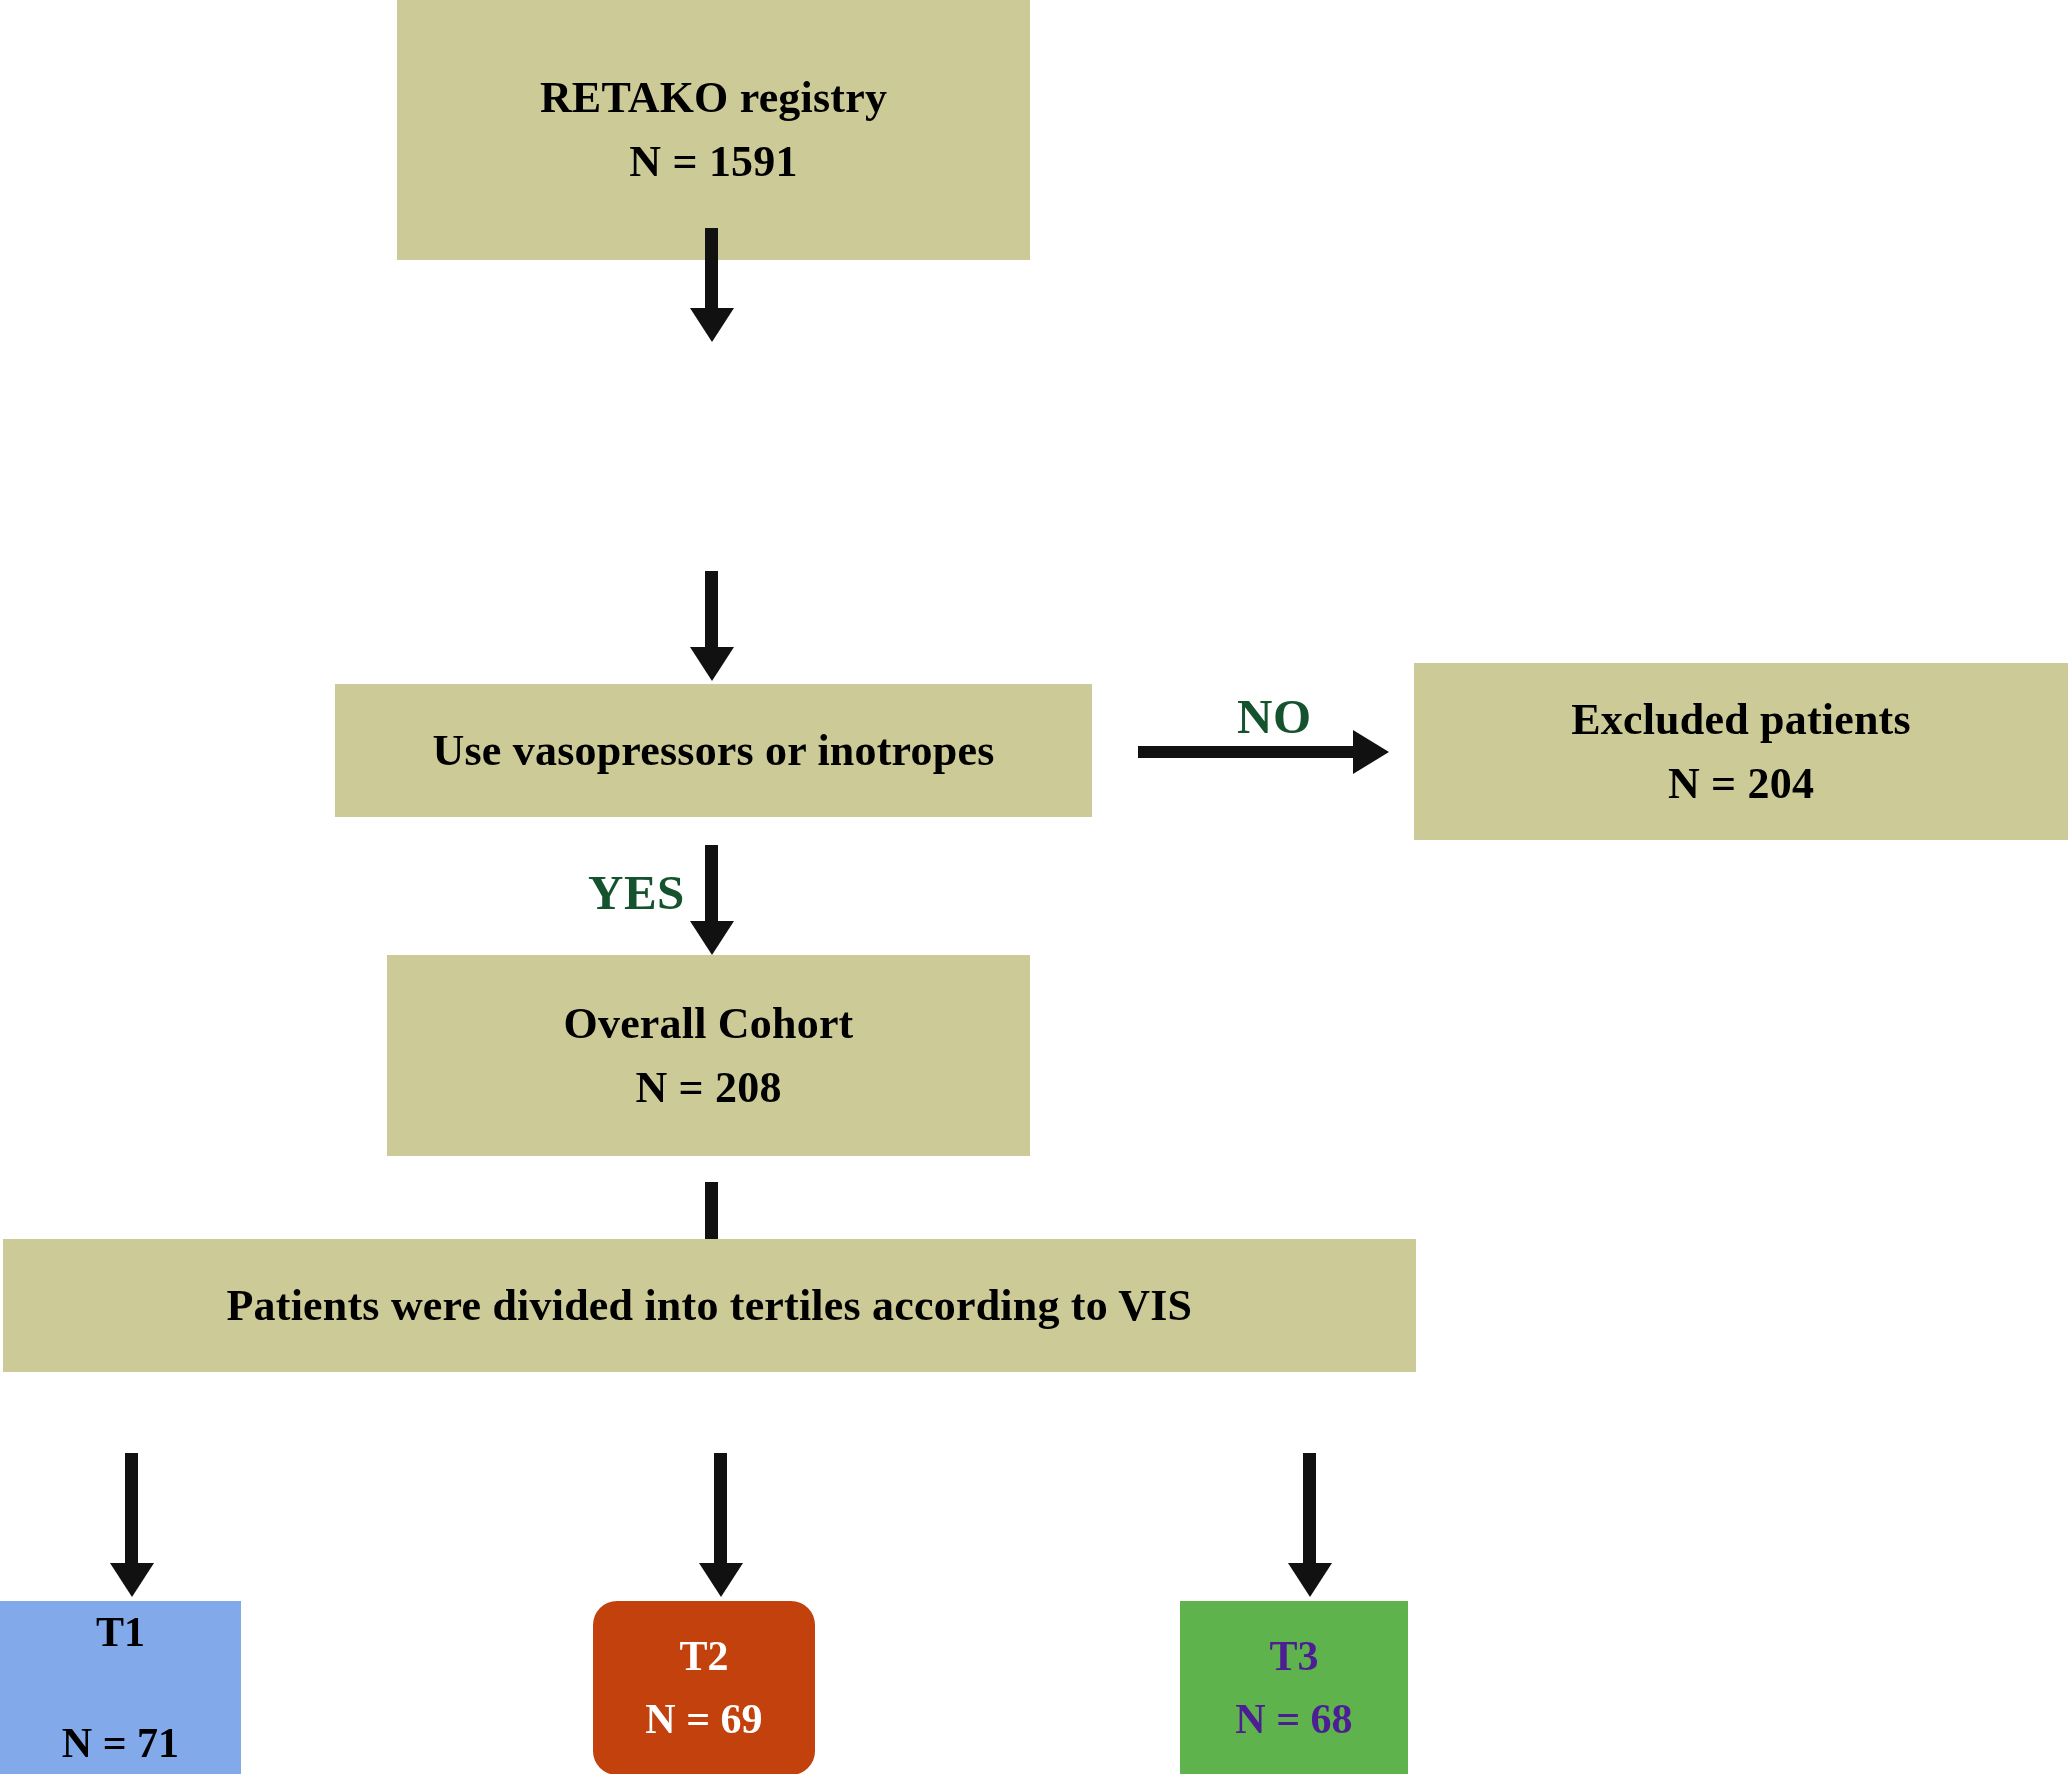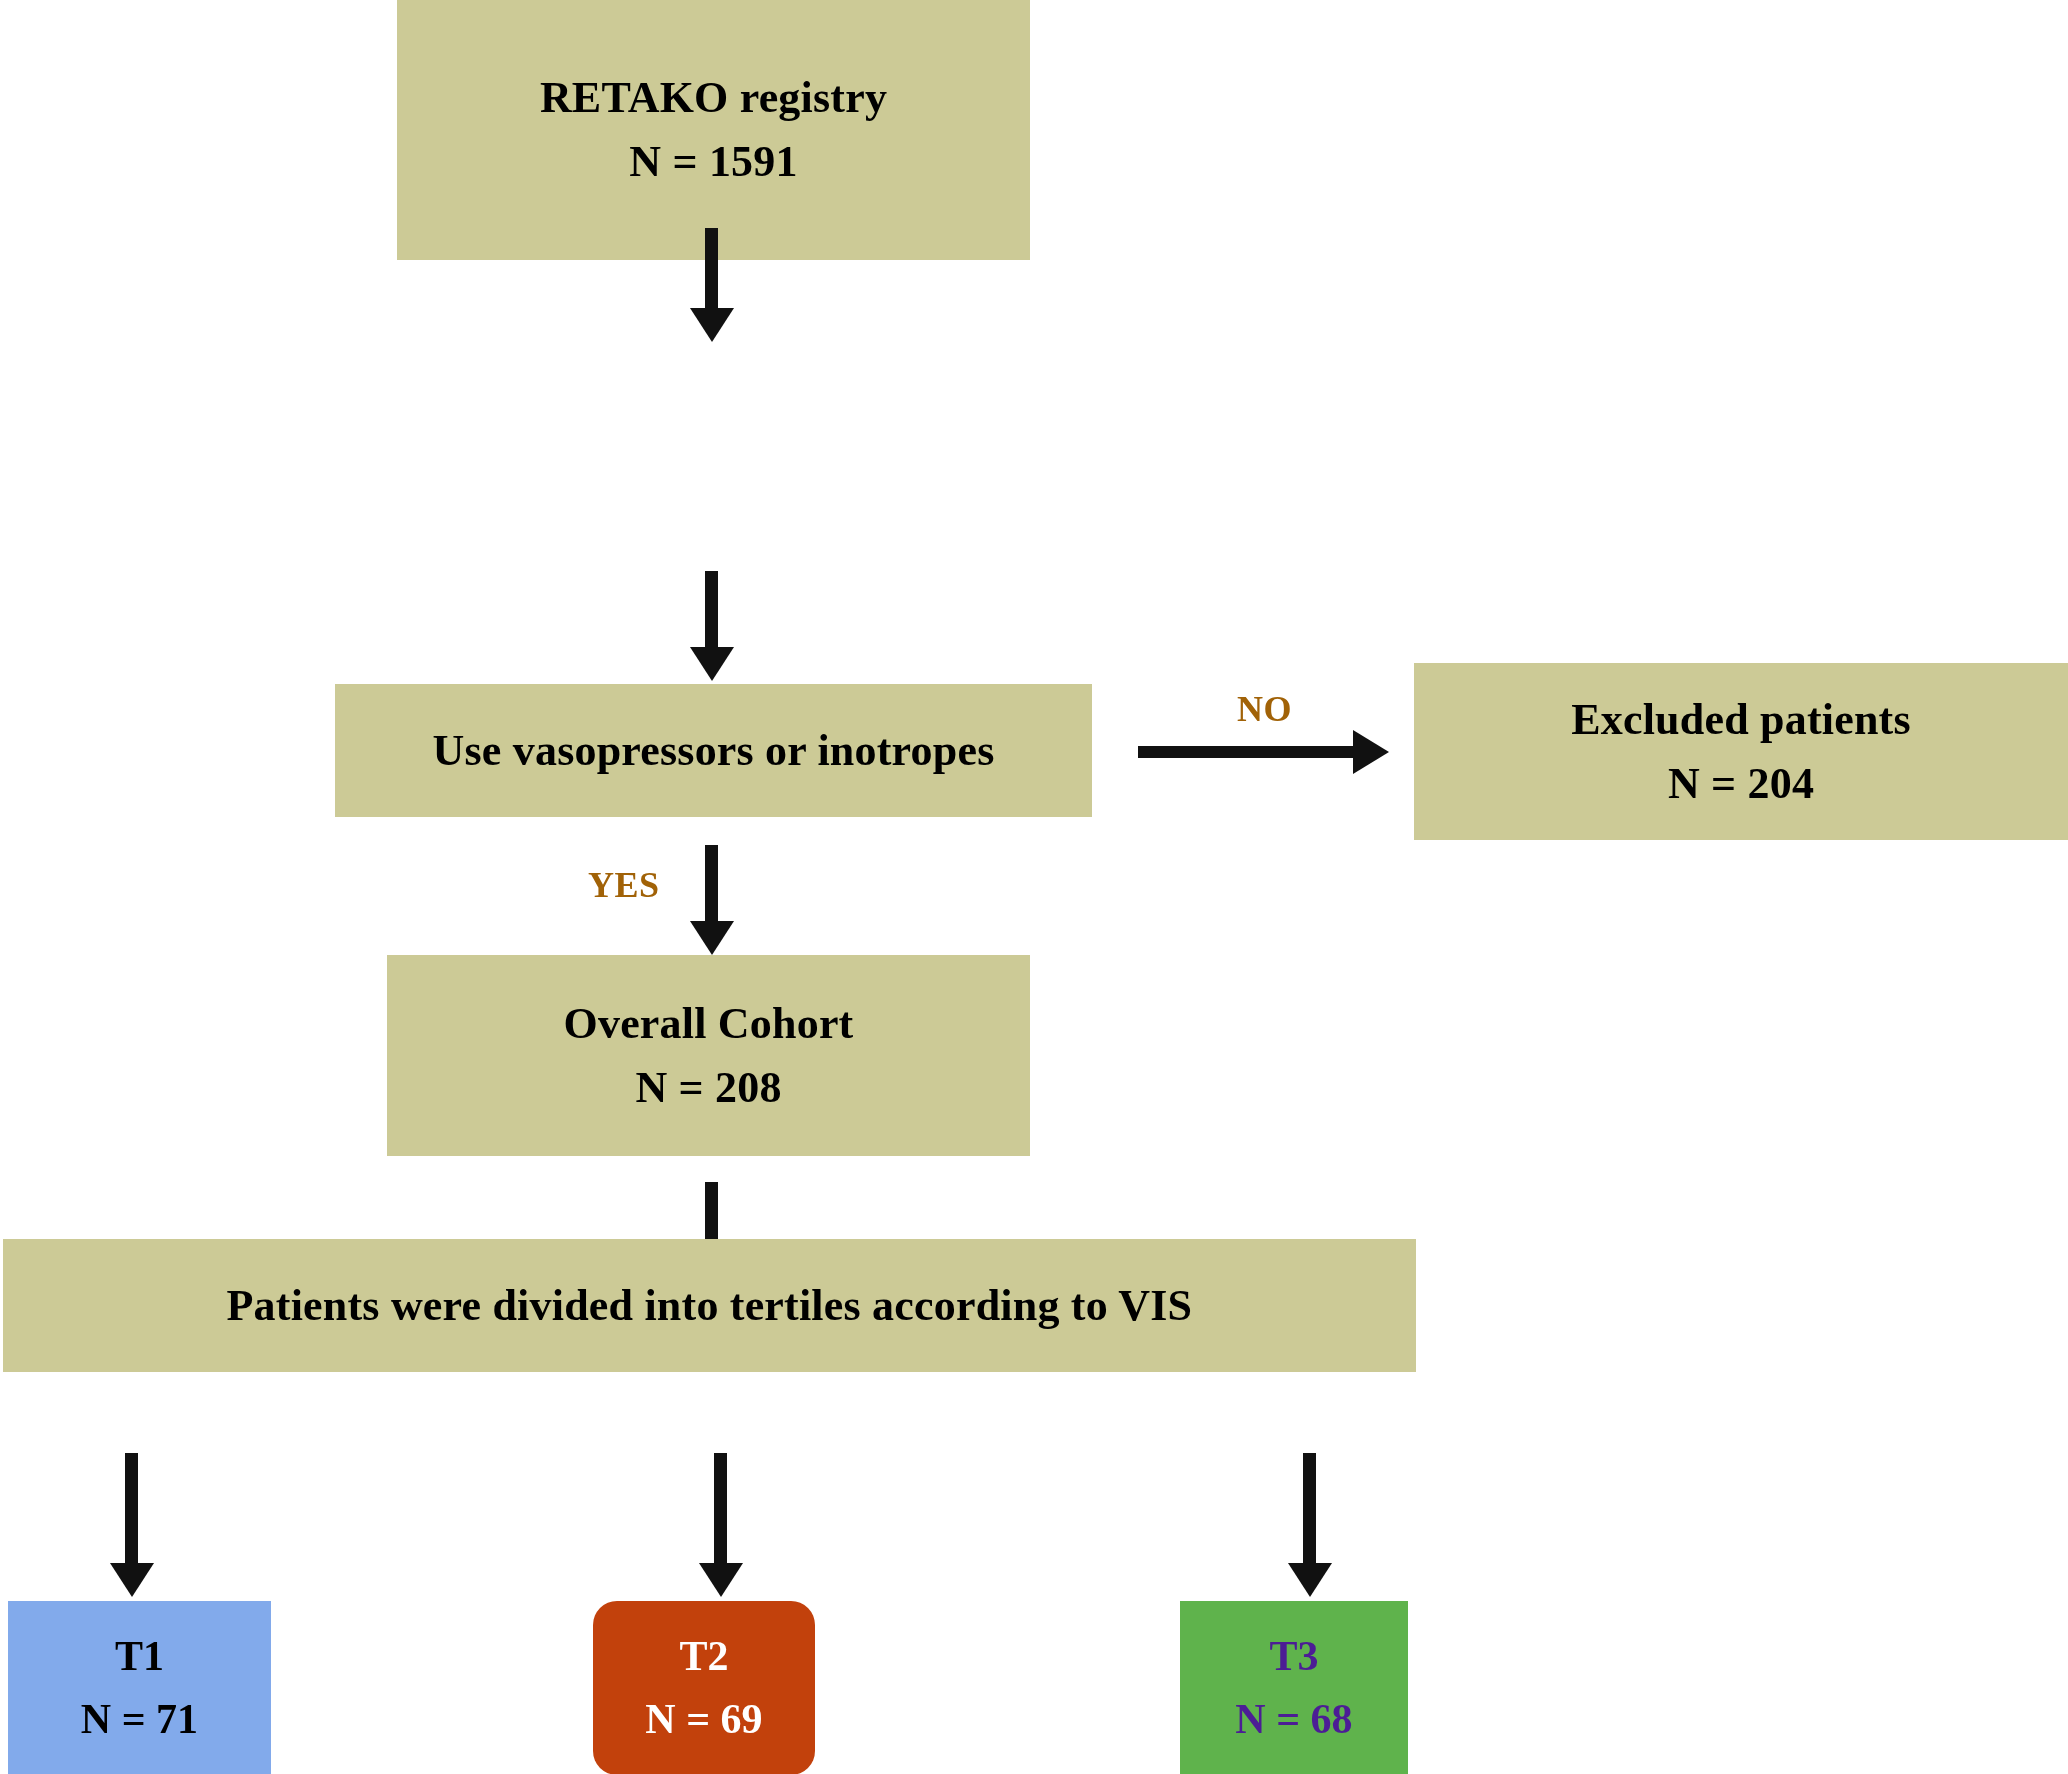--- a/index.html
+++ b/index.html
@@ -50,21 +50,21 @@
     height: 174px;
     display: flex;
     flex-direction: column;
     align-items: center;
     justify-content: center;
     font-weight: bold;
     font-size: 42px;
     line-height: 1.5;
     text-align: center;
   }
-  #tertile-t1 { left: 8px;    width: 263px; background: #82aaeb; color: #000000; }
+  #tertile-t1 { left: 0px;    width: 241px; background: #82aaeb; color: #000000; justify-content: space-between; }
   #tertile-t2 { left: 593px;  width: 222px; background: #c2410c; color: #ffffff; border-radius: 24px; }
   #tertile-t3 { left: 1180px; width: 228px; background: #5fb34c; color: #4c1d95; }
 
   
   .arrow-v {
     position: absolute;
     width: 13.3px;
     background: #111111;
   }
   .arrow-v::after {
@@ -103,22 +103,22 @@
     transform: translateY(-50%);
     width: 0; height: 0;
     border-top: 22px solid transparent;
     border-bottom: 22px solid transparent;
     border-left: 36px solid #111111;
   }
 
   .edge-label {
     position: absolute;
     font-weight: bold;
-    font-size: 36px;
-    color: #a16207;
+    font-size: 49px;
+    color: #14532d;
     letter-spacing: 0.5px;
     font-family: Liberation Serif, serif;
   }
   #label-no  { left: 1237px; top: 688px; }
   #label-yes { left: 588px;  top: 864px; }
 </style>
 </head>
 <body>
 
 <div id="canvas">

